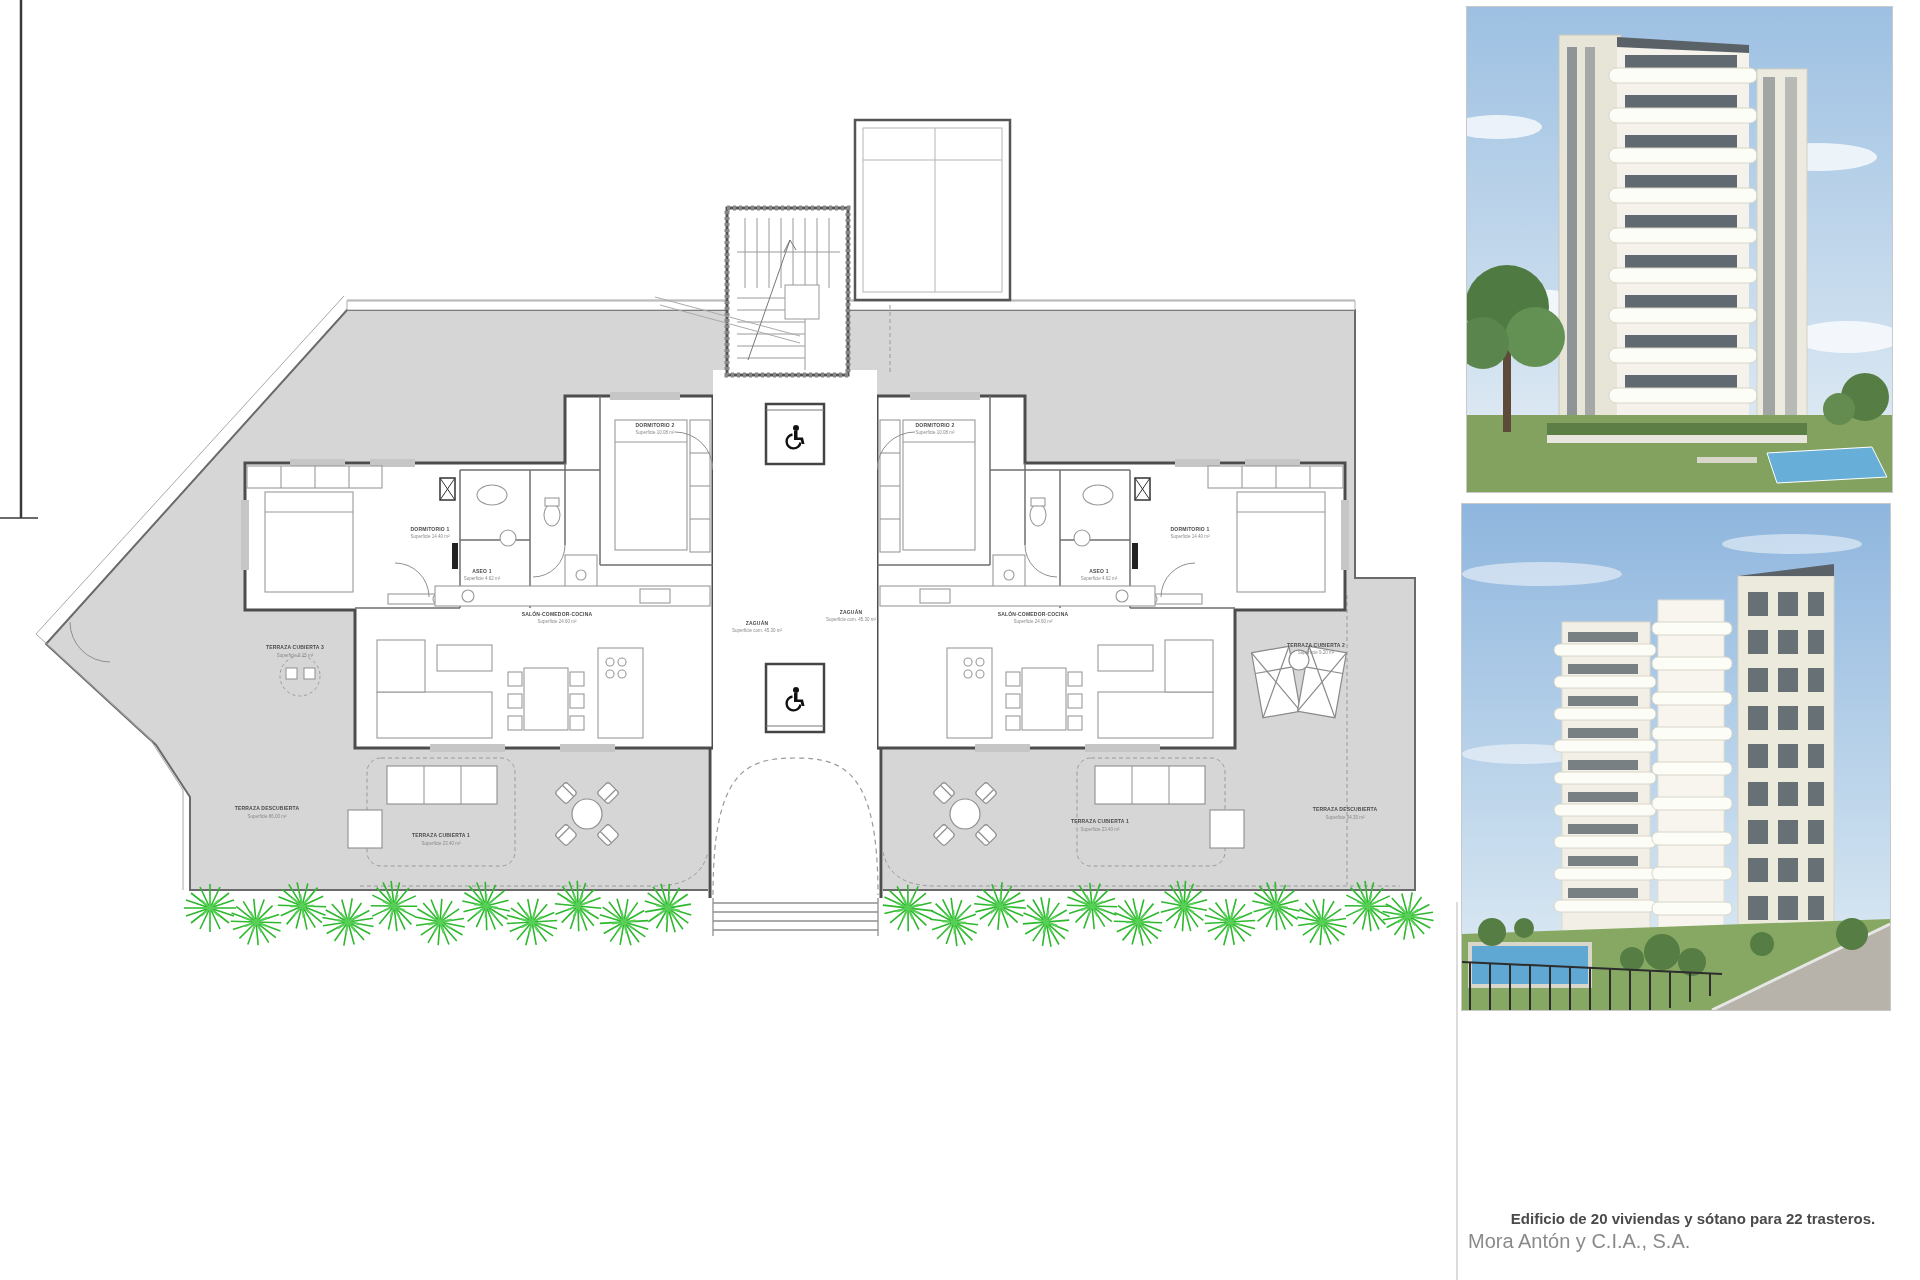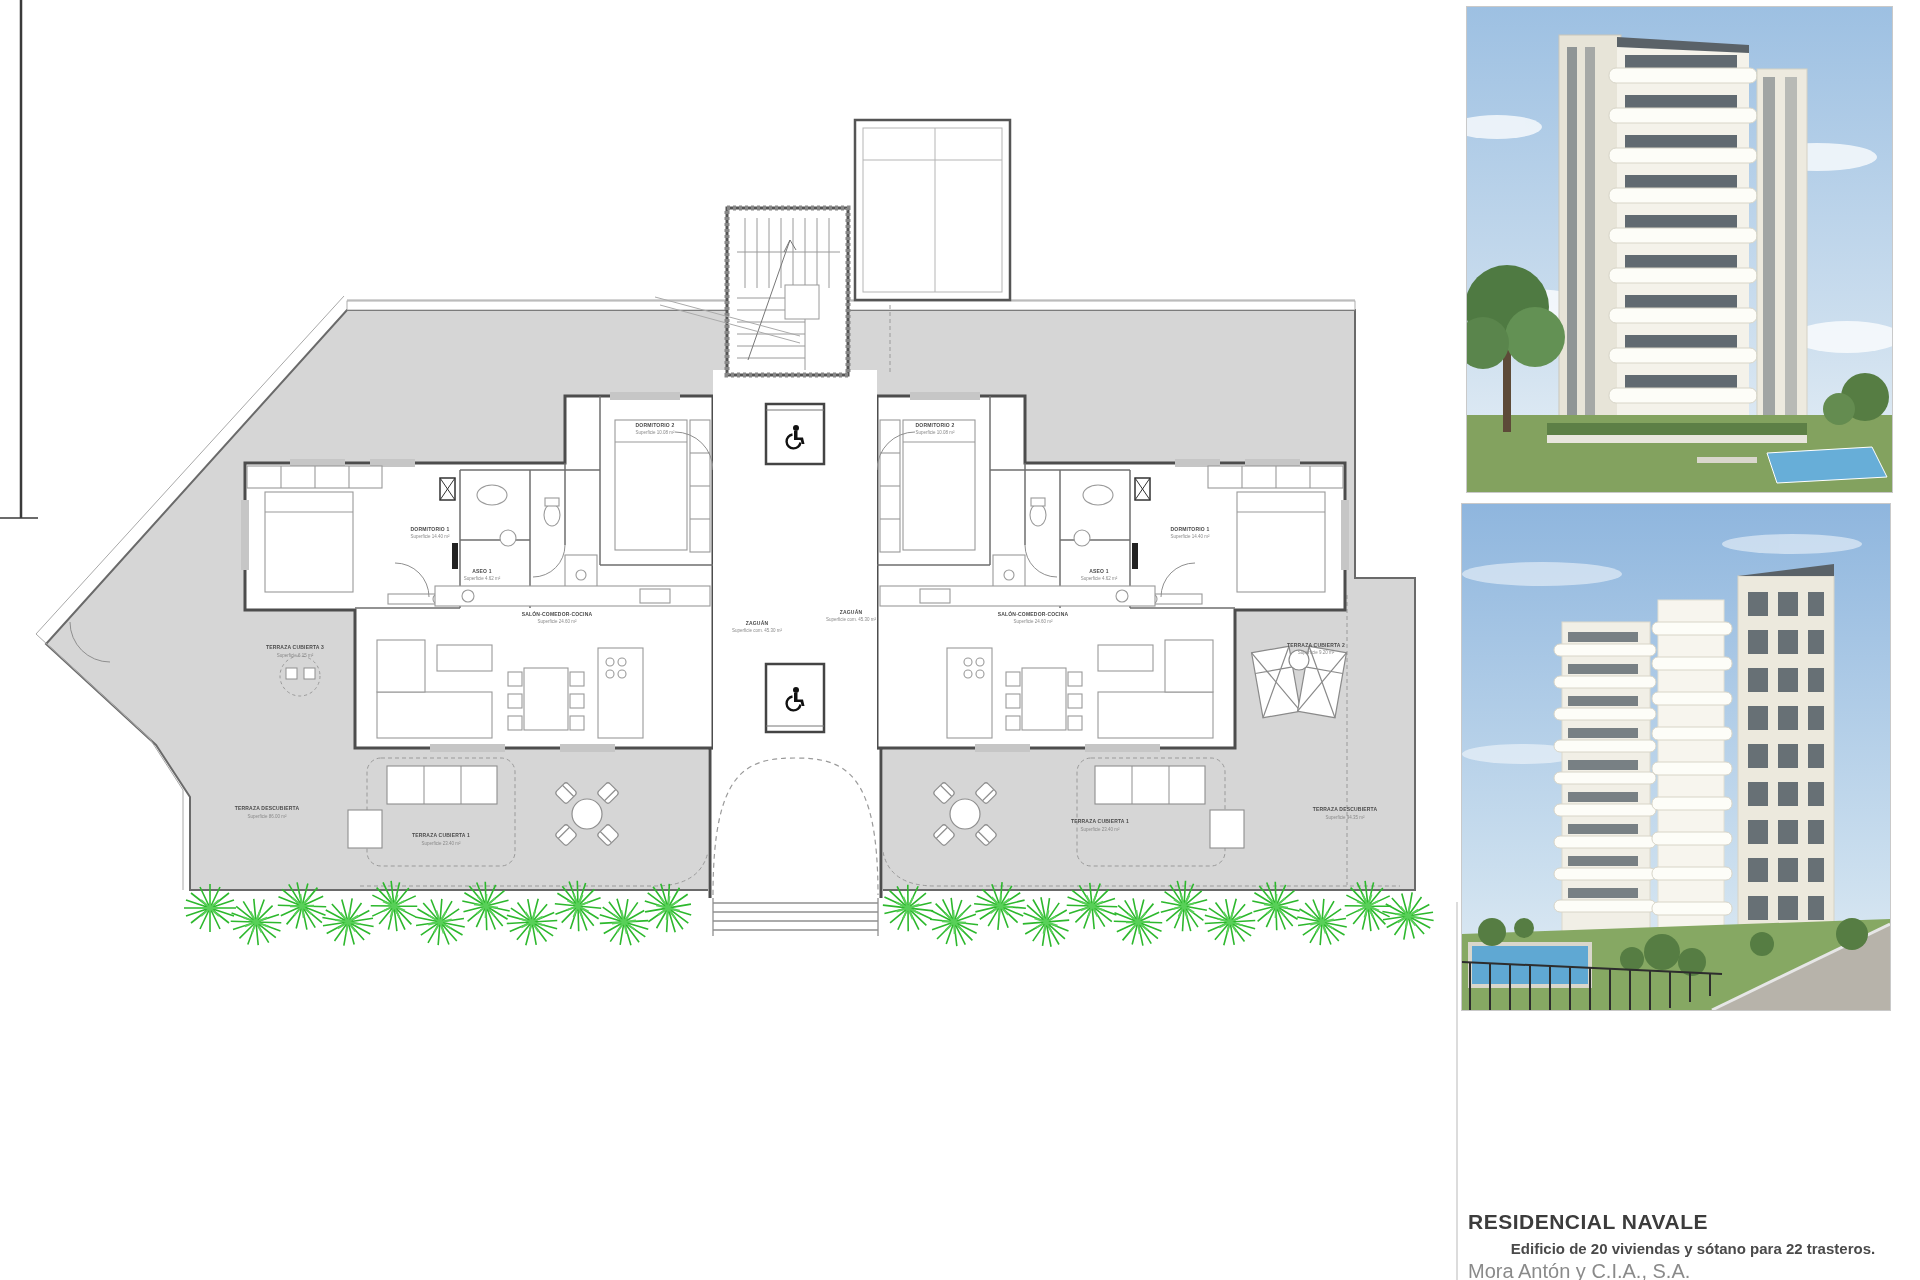--- a/index.html
+++ b/index.html
@@ -565,19 +565,18 @@
         <line x1="188" y1="467" x2="188" y2="506"></line>
             <line x1="208" y1="468" x2="208" y2="504"></line>
             <line x1="228" y1="469" x2="228" y2="498"></line>
         <line x1="248" y1="470" x2="248" y2="492"></line>
       </g>
     </g>
   </svg>
 </div>
 
 <div class="footer">
-  <p class="title">RESIDENCIAL NAVALE</p>
   <p class="subtitle">Edificio de 20 viviendas y sótano para 22 trasteros.</p>
   <p class="company">Mora Antón y C.I.A., S.A.</p>
 
 </div>
 
 </div>
 
 </body></html>

